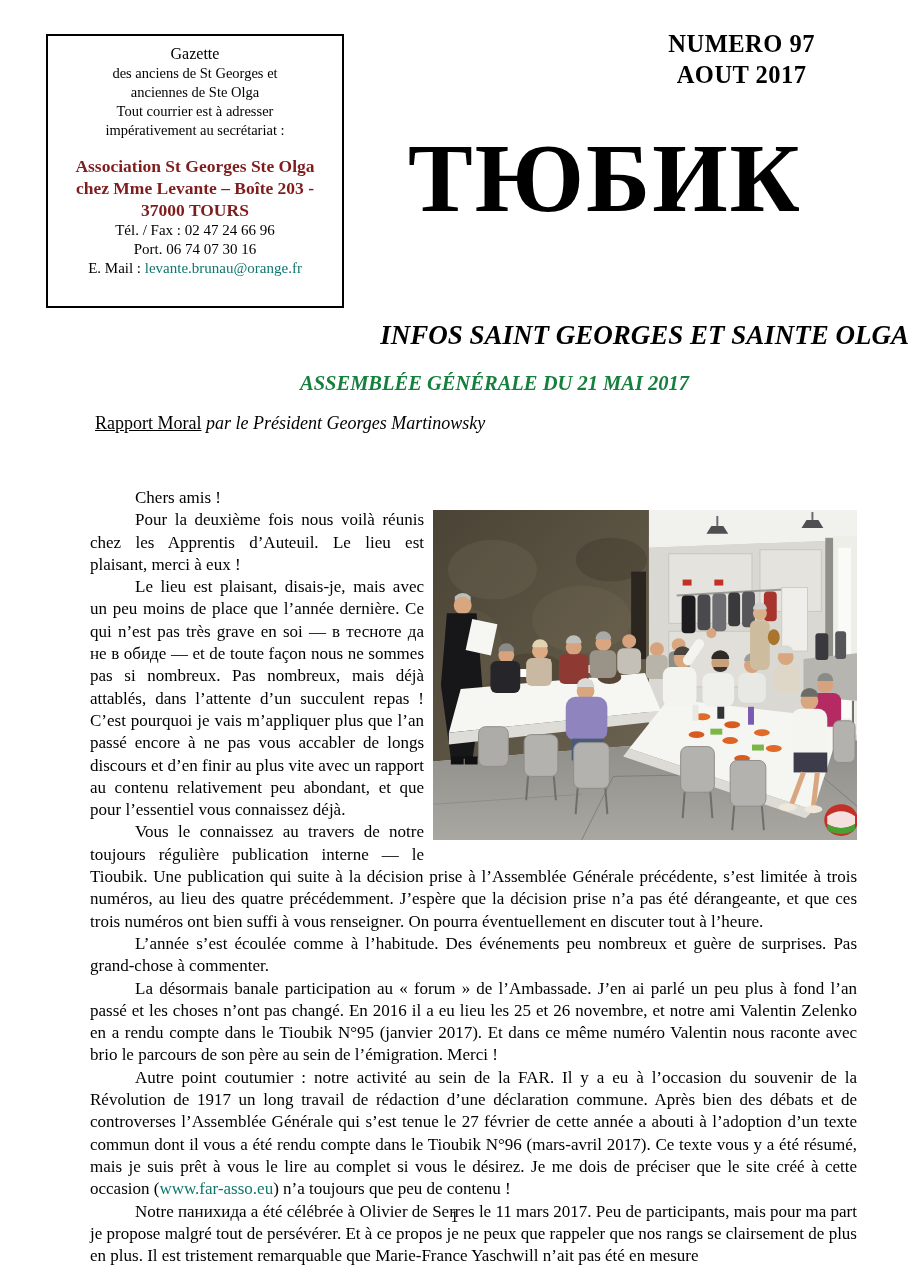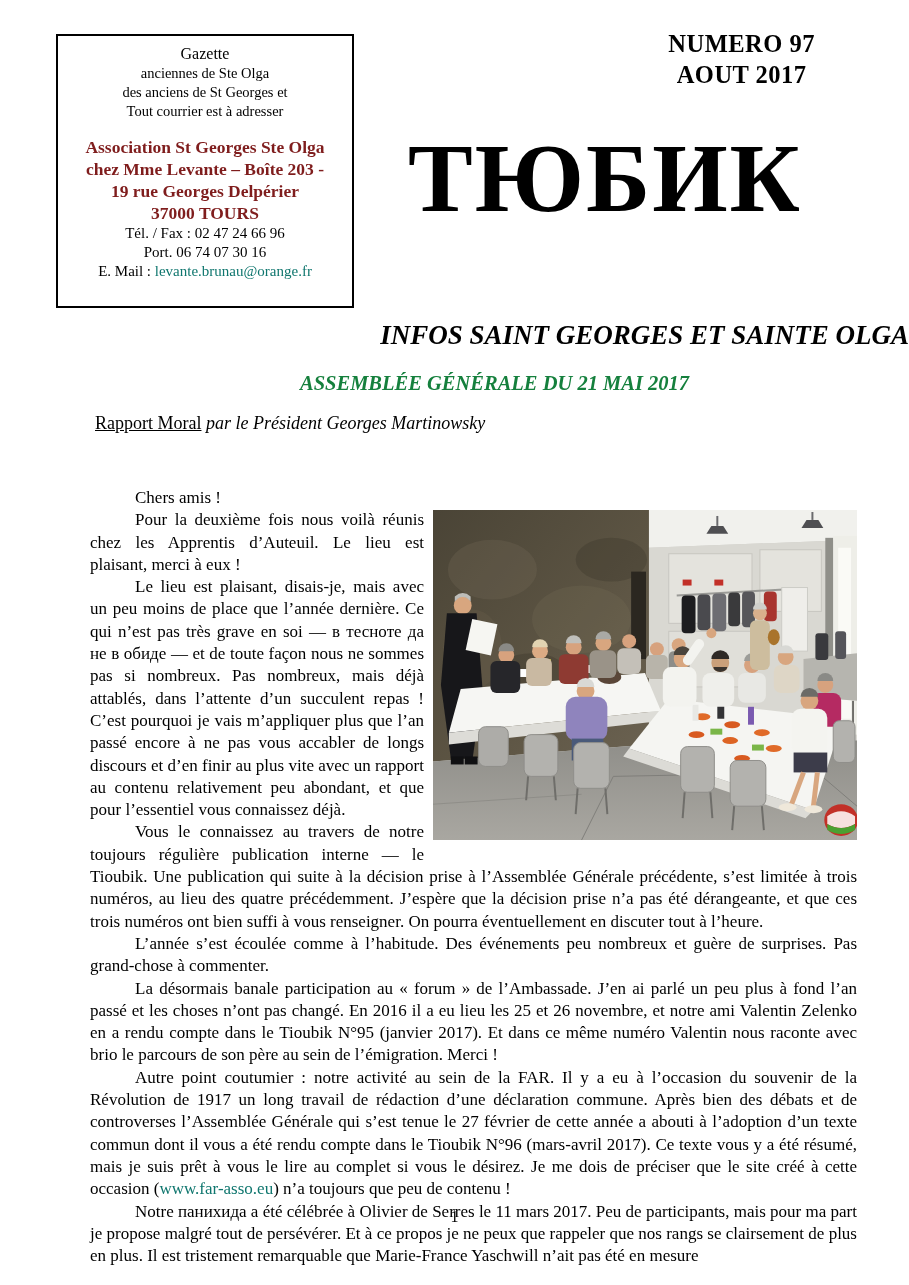--- a/index.html
+++ b/index.html
@@ -1,19 +1,19 @@
 <!DOCTYPE html>
 <html><head>
 <meta charset="utf-8">
 <style>
   html,body{margin:0;padding:0;background:#fff;}
   .page{position:relative;width:909px;height:1285px;background:#ffffff;overflow:hidden;
         font-family:"Liberation Serif","DejaVu Serif",serif;color:#000;}
   
-  .mast-box{position:absolute;left:56px;top:34px;width:298px;height:274px;border:2px solid #000;
+  .mast-box{position:absolute;left:46px;top:34px;width:298px;height:274px;border:2px solid #000;
             box-sizing:border-box;text-align:center;padding-top:8px;}
   .box-line1{font-size:16px;line-height:20px;}
   .box-line{font-size:14.5px;line-height:19px;}
   .addr{font-weight:bold;font-size:17.5px;line-height:22px;color:#7f1d1d;}
   .addr-first{margin-top:15px;}
   .phone{font-size:15px;line-height:19px;}
   .email-line{font-size:15px;line-height:19px;}
   a.doc-link{color:#0f766e;cursor:pointer;}
   
   .issue{position:absolute;right:94px;top:28px;text-align:center;font-weight:bold;
@@ -38,26 +38,26 @@
   .photo-wrap svg{display:block;width:424px;height:330px;}
   .pagenum{position:absolute;left:0;top:1208px;width:100%;text-align:center;font-size:16px;}
 </style>
 </head>
 <body>
 
 <div class="page">
 
   <div class="mast-box">
     <div class="box-line1">Gazette</div>
+    <div class="box-line">des anciens de St Georges et</div>
     <div class="box-line">anciennes de Ste Olga</div>
-    <div class="box-line">des anciens de St Georges et</div>
     <div class="box-line">Tout courrier est à adresser</div>
+    <div class="box-line">impérativement au secrétariat :</div>
     <div class="addr addr-first">Association St Georges Ste Olga</div>
     <div class="addr">chez Mme Levante – Boîte 203 -</div>
-    <div class="addr">19 rue Georges Delpérier</div>
     <div class="addr">37000 TOURS</div>
     <div class="phone">Tél. / Fax : 02 47 24 66 96</div>
     <div class="phone">Port. 06 74 07 30 16</div>
     <div class="email-line"><span>E. Mail : </span><a class="doc-link">levante.brunau@orange.fr</a></div>
   </div>
 
   <div class="issue">
     <div>NUMERO 97</div>
     <div>AOUT 2017</div>
   </div>

